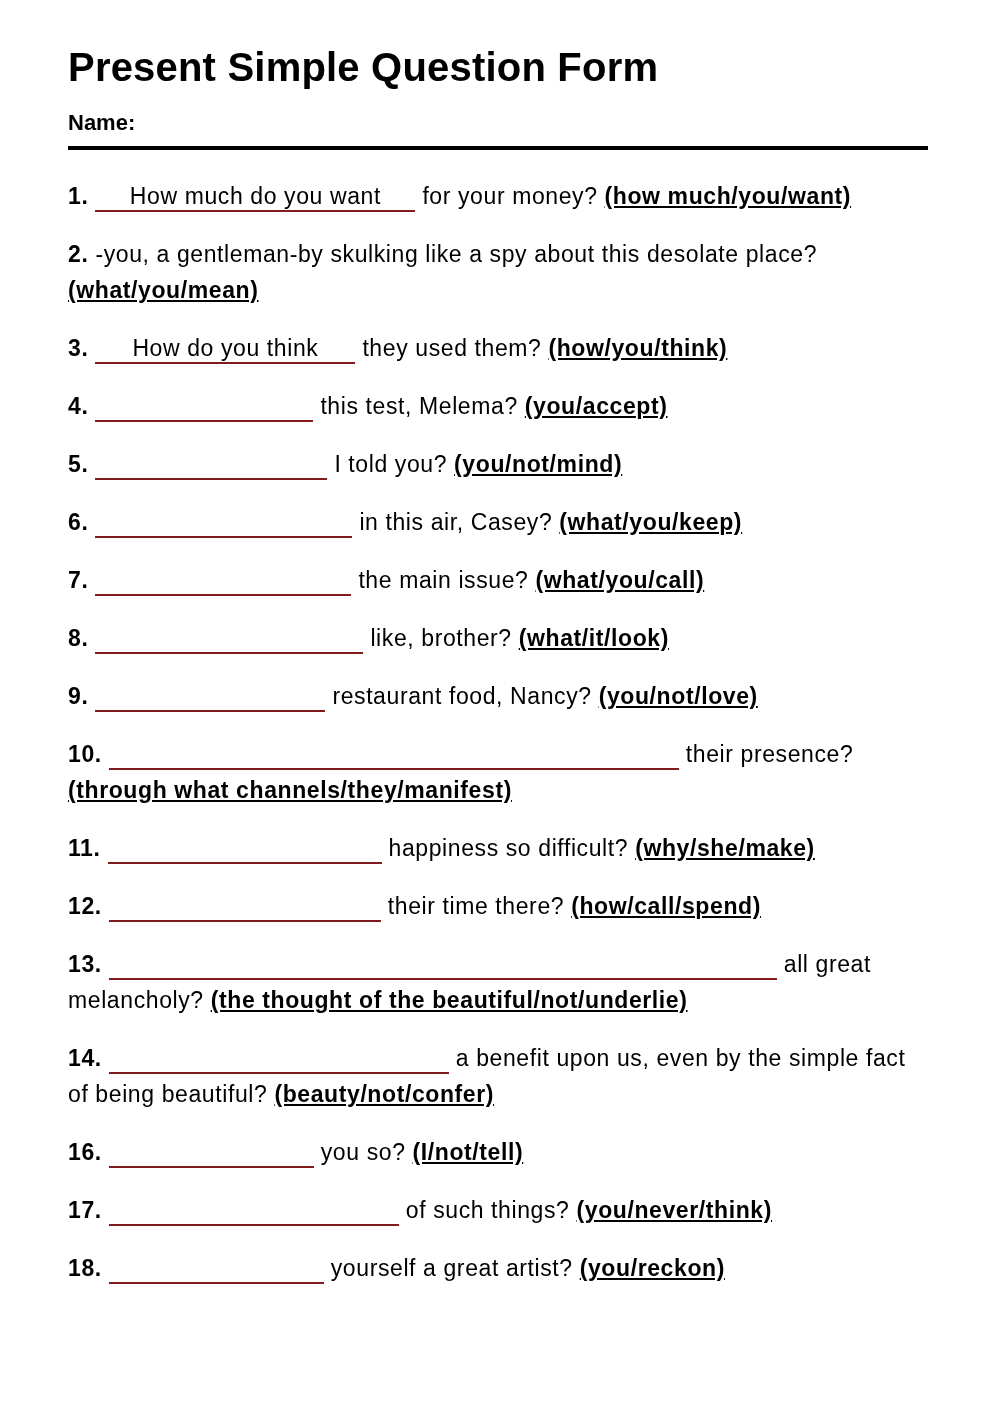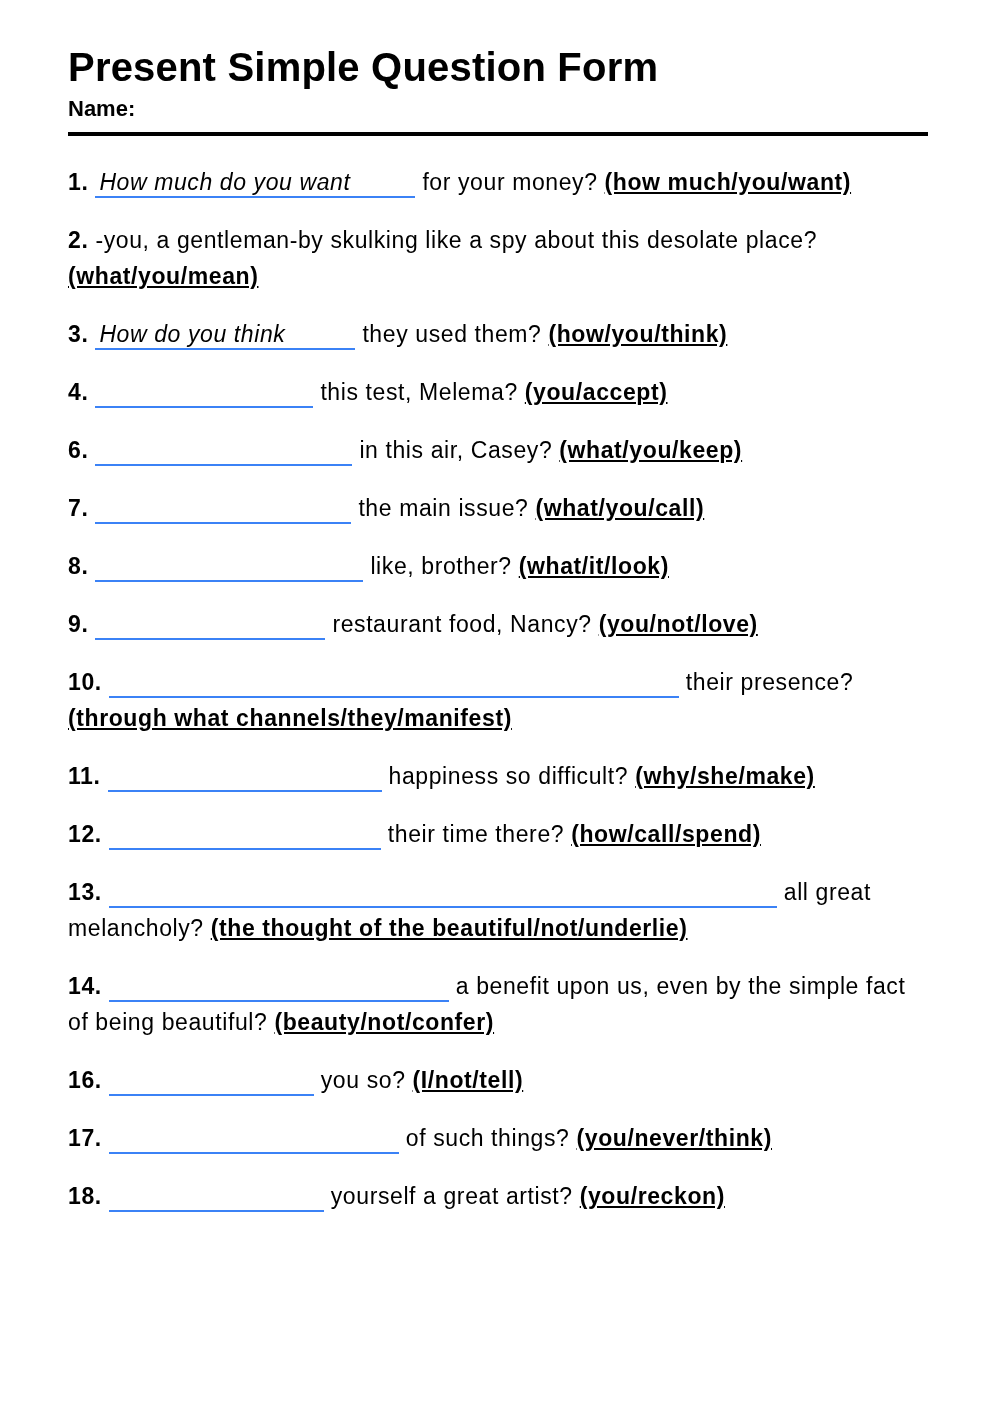--- a/index.html
+++ b/index.html
@@ -25,21 +25,21 @@
     line-height: 46px;
     font-weight: bold;
     margin: 0;
     letter-spacing: 0.2px;
   }
   .meta-row {
     display: flex;
     align-items: baseline;
     font-size: 22px;
     font-weight: bold;
-    margin-top: 6px;
+    margin-top: 20px;
     padding-bottom: 10px;
     border-bottom: 4px solid #000000;
     gap: 32px;
   }
   .meta-right {
     margin-left: auto;
     display: flex;
     gap: 38px;
   }
   .meta-item { white-space: pre; }
@@ -49,24 +49,23 @@
     line-height: 36px;
     letter-spacing: 0.6px;
   }
   .question {
     margin: 0 0 22px 0;
   }
   .q-num { font-weight: bold; }
   .hint { font-weight: bold; text-decoration: underline; }
   .blank {
     display: inline-block;
-    border-bottom: 2px solid #3b82f6;
-    text-align: left;
+    border-bottom: 2px solid #7f1d1d;
+    text-align: center;
     vertical-align: baseline;
-    font-style: italic;
   }
   .blank .answer {
     display: block;
     line-height: 27px;
     white-space: nowrap;
     padding: 0 4px;
   }
 </style>
 </head>
 <body>
@@ -77,20 +76,21 @@
 
   <div class="meta-row">
     <span class="meta-item">Name:</span>
   </div>
 
   <div class="questions">
       <p class="question"><span class="q-num">1.</span> <span class="blank" style="width: 320px;"><span class="answer">How much do you want</span></span><span> for your money? </span><span class="hint">(how much/you/want)</span></p>
       <p class="question"><span class="q-num">2.</span> <span>-you, a gentleman-by skulking like a spy about this desolate place? </span><span class="hint">(what/you/mean)</span></p>
       <p class="question"><span class="q-num">3.</span> <span class="blank" style="width: 260px;"><span class="answer">How do you think</span></span><span> they used them? </span><span class="hint">(how/you/think)</span></p>
       <p class="question"><span class="q-num">4.</span> <span class="blank" style="width: 218px;"><span class="answer">&nbsp;</span></span><span> this test, Melema? </span><span class="hint">(you/accept)</span></p>
+      <p class="question"><span class="q-num">5.</span> <span class="blank" style="width: 232px;"><span class="answer">&nbsp;</span></span><span> I told you? </span><span class="hint">(you/not/mind)</span></p>
       <p class="question"><span class="q-num">6.</span> <span class="blank" style="width: 257px;"><span class="answer">&nbsp;</span></span><span> in this air, Casey? </span><span class="hint">(what/you/keep)</span></p>
       <p class="question"><span class="q-num">7.</span> <span class="blank" style="width: 256px;"><span class="answer">&nbsp;</span></span><span> the main issue? </span><span class="hint">(what/you/call)</span></p>
       <p class="question"><span class="q-num">8.</span> <span class="blank" style="width: 268px;"><span class="answer">&nbsp;</span></span><span> like, brother? </span><span class="hint">(what/it/look)</span></p>
       <p class="question"><span class="q-num">9.</span> <span class="blank" style="width: 230px;"><span class="answer">&nbsp;</span></span><span> restaurant food, Nancy? </span><span class="hint">(you/not/love)</span></p>
       <p class="question"><span class="q-num">10.</span> <span class="blank" style="width: 570px;"><span class="answer">&nbsp;</span></span><span> their presence? </span><span class="hint">(through what channels/they/manifest)</span></p>
       <p class="question"><span class="q-num">11.</span> <span class="blank" style="width: 274px;"><span class="answer">&nbsp;</span></span><span> happiness so difficult? </span><span class="hint">(why/she/make)</span></p>
       <p class="question"><span class="q-num">12.</span> <span class="blank" style="width: 272px;"><span class="answer">&nbsp;</span></span><span> their time there? </span><span class="hint">(how/call/spend)</span></p>
       <p class="question"><span class="q-num">13.</span> <span class="blank" style="width: 668px;"><span class="answer">&nbsp;</span></span><span> all great melancholy? </span><span class="hint">(the thought of the beautiful/not/underlie)</span></p>
       <p class="question"><span class="q-num">14.</span> <span class="blank" style="width: 340px;"><span class="answer">&nbsp;</span></span><span> a benefit upon us, even by the simple fact of being beautiful? </span><span class="hint">(beauty/not/confer)</span></p>
       <p class="question"><span class="q-num">16.</span> <span class="blank" style="width: 205px;"><span class="answer">&nbsp;</span></span><span> you so? </span><span class="hint">(I/not/tell)</span></p>

